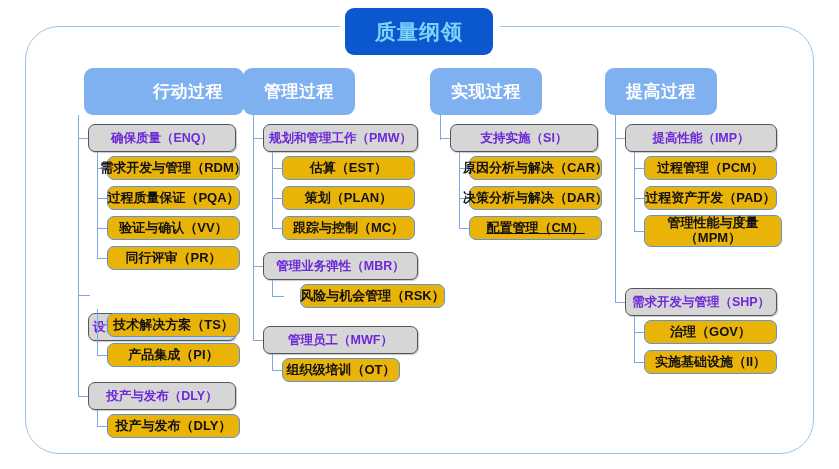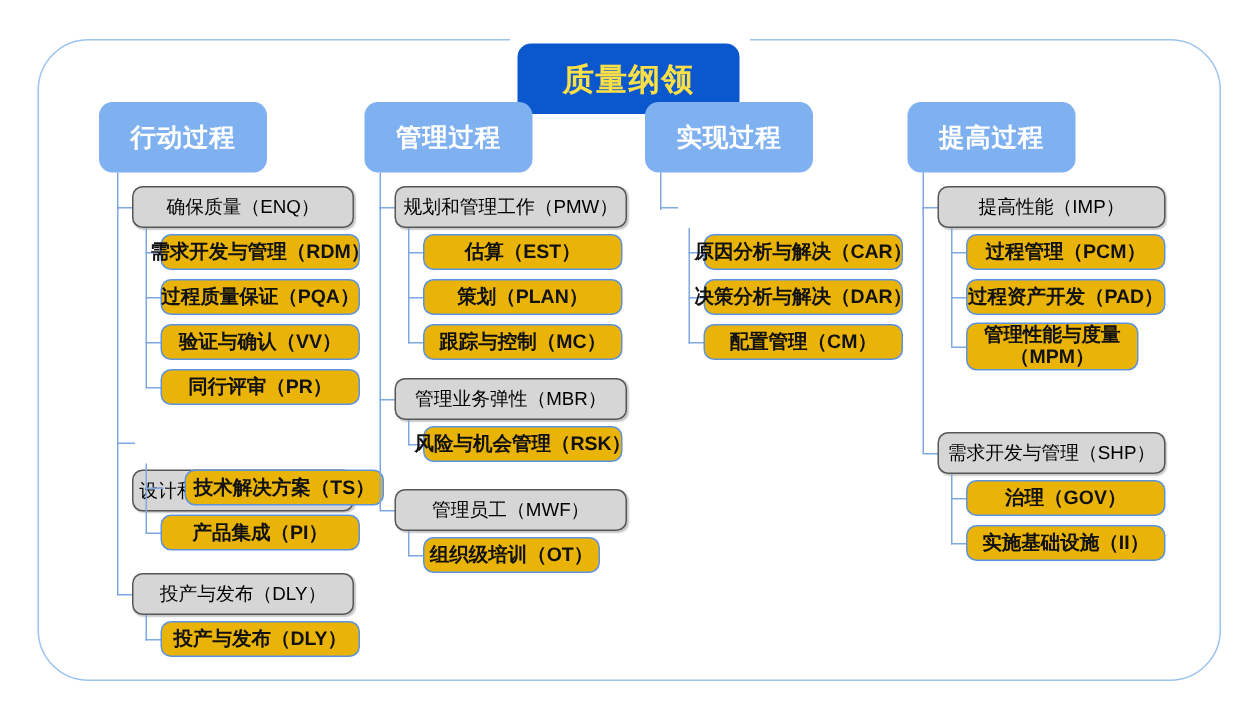--- a/index.html
+++ b/index.html
@@ -26,25 +26,25 @@
     left:340px;top:20px;width:160px;height:14px;
     background:#ffffff;
   }
 
   
   .root-title{
     position:absolute;
     left:345px;top:8px;width:148px;height:47px;
     background:#0B57CE;
     border-radius:9px;
-    color:#fde047;
+    color:#7dd3fc;
     font-size:21px;
     font-weight:600;
     letter-spacing:1px;
-    display:flex;align-items:center;justify-content:center;margin-top:21px;
+    display:flex;align-items:center;justify-content:center;
   }
 
   
   .col-head{
     position:absolute;
     width:112px;height:47px;
     background:#7FB0F0;
     border-radius:9px;
     color:#ffffff;
     font-size:17px;
@@ -59,21 +59,21 @@
 
   
   .grp{
     position:absolute;
     height:28px;
     background:#D6D6D6;
     border:1.4px solid #565656;
     border-radius:7px;
     box-sizing:border-box;
     display:flex;align-items:center;justify-content:center;
-    font-size:12.5px;font-weight:400;color:#000000;
+    font-size:12.5px;font-weight:700;color:#6d28d9;
     box-shadow:1px 1px 1px rgba(0,0,0,.22);
     white-space:nowrap;
   }
 
   
   .leaf{
     position:absolute;
     height:24px;
     background:#eab308;
     border:1.3px solid #5C93DD;
@@ -90,21 +90,21 @@
 </head>
 <body>
 
 <div id="canvas">
 
   <div class="outer-frame"></div>
   <div class="frame-mask"></div>
 
   <div class="root-title">质量纲领</div>
 
-  <div class="col-head" style="left:66px;top:68px;">行动过程</div>
+  <div class="col-head" style="left:84px;top:68px;padding-left:48px;">行动过程</div>
   <div class="col-head" style="left:243px;top:68px;">管理过程</div>
   <div class="col-head" style="left:430px;top:68px;">实现过程</div>
   <div class="col-head" style="left:605px;top:68px;">提高过程</div>
 
   <div class="vline" style="left:78px;top:115px;height:25px;"></div>
   <div class="vline" style="left:78px;top:138px;height:258px;"></div>
 
   <div class="hline" style="left:78px;top:138px;width:12px;"></div>
   <div class="grp" style="left:88px;top:124px;width:148px;">确保质量（ENQ）</div>
   <div class="vline" style="left:97px;top:152px;height:106px;"></div>
@@ -114,21 +114,21 @@
   <div class="leaf" style="left:107px;top:186px;width:133px;">过程质量保证（PQA）</div>
   <div class="hline" style="left:97px;top:228px;width:12px;"></div>
   <div class="leaf" style="left:107px;top:216px;width:133px;">验证与确认（VV）</div>
   <div class="hline" style="left:97px;top:258px;width:12px;"></div>
   <div class="leaf" style="left:107px;top:246px;width:133px;">同行评审（PR）</div>
 
   <div class="hline" style="left:78px;top:295px;width:12px;"></div>
   <div class="grp" style="left:88px;top:281px;width:148px;margin-top:32px;">设计和开发产品（EDP）</div>
   <div class="vline" style="left:97px;top:309px;height:47px;"></div>
   <div class="hline" style="left:97px;top:325px;width:12px;"></div>
-  <div class="leaf" style="left:123px;top:313px;width:133px;">技术解决方案（TS）</div>
+  <div class="leaf" style="left:107px;top:313px;width:133px;">技术解决方案（TS）</div>
   <div class="hline" style="left:97px;top:355px;width:12px;"></div>
   <div class="leaf" style="left:107px;top:343px;width:133px;">产品集成（PI）</div>
 
   <div class="hline" style="left:78px;top:396px;width:12px;"></div>
   <div class="grp" style="left:88px;top:382px;width:148px;">投产与发布（DLY）</div>
   <div class="vline" style="left:97px;top:410px;height:17px;"></div>
   <div class="hline" style="left:97px;top:426px;width:12px;"></div>
   <div class="leaf" style="left:107px;top:414px;width:133px;">投产与发布（DLY）</div>
 
   <div class="vline" style="left:253px;top:115px;height:25px;"></div>
@@ -141,50 +141,51 @@
   <div class="leaf" style="left:282px;top:156px;width:133px;">估算（EST）</div>
   <div class="hline" style="left:272px;top:198px;width:12px;"></div>
   <div class="leaf" style="left:282px;top:186px;width:133px;">策划（PLAN）</div>
   <div class="hline" style="left:272px;top:228px;width:12px;"></div>
   <div class="leaf" style="left:282px;top:216px;width:133px;">跟踪与控制（MC）</div>
 
   <div class="hline" style="left:253px;top:266px;width:12px;"></div>
   <div class="grp" style="left:263px;top:252px;width:155px;">管理业务弹性（MBR）</div>
   <div class="vline" style="left:272px;top:280px;height:17px;"></div>
   <div class="hline" style="left:272px;top:296px;width:12px;"></div>
-  <div class="leaf" style="left:282px;top:284px;width:133px;">风险与机会管理（RSK）</div>
+  <div class="leaf" style="left:300px;top:284px;width:145px;">风险与机会管理（RSK）</div>
 
   <div class="hline" style="left:253px;top:340px;width:12px;"></div>
   <div class="grp" style="left:263px;top:326px;width:155px;">管理员工（MWF）</div>
   <div class="vline" style="left:272px;top:354px;height:17px;"></div>
   <div class="hline" style="left:272px;top:370px;width:12px;"></div>
   <div class="leaf" style="left:282px;top:358px;width:118px;">组织级培训（OT）</div>
 
   <div class="vline" style="left:440px;top:115px;height:25px;"></div>
   <div class="hline" style="left:440px;top:138px;width:12px;"></div>
+  <div class="grp" style="left:450px;top:124px;width:148px;">支持实施（SI）</div>
   <div class="vline" style="left:459px;top:152px;height:77px;"></div>
   <div class="hline" style="left:459px;top:168px;width:12px;"></div>
   <div class="leaf" style="left:469px;top:156px;width:133px;">原因分析与解决（CAR）</div>
   <div class="hline" style="left:459px;top:198px;width:12px;"></div>
   <div class="leaf" style="left:469px;top:186px;width:133px;">决策分析与解决（DAR）</div>
   <div class="hline" style="left:459px;top:228px;width:12px;"></div>
-  <div class="leaf" style="left:469px;top:216px;width:133px;">配置管理（CM）</div>
+  <div class="leaf" style="left:469px;top:216px;width:133px;text-decoration:underline;">配置管理（CM）</div>
 
   <div class="vline" style="left:615px;top:115px;height:25px;"></div>
   <div class="vline" style="left:615px;top:138px;height:164px;"></div>
 
   <div class="hline" style="left:615px;top:138px;width:12px;"></div>
   <div class="grp" style="left:625px;top:124px;width:152px;">提高性能（IMP）</div>
   <div class="vline" style="left:634px;top:152px;height:79px;"></div>
   <div class="hline" style="left:634px;top:168px;width:12px;"></div>
   <div class="leaf" style="left:644px;top:156px;width:133px;">过程管理（PCM）</div>
   <div class="hline" style="left:634px;top:198px;width:12px;"></div>
   <div class="leaf" style="left:644px;top:186px;width:133px;">过程资产开发（PAD）</div>
   <div class="hline" style="left:634px;top:231px;width:12px;"></div>
-  <div class="leaf two-line" style="left:644px;top:215px;width:115px;">管理性能与度量（MPM）</div>
+  <div class="leaf two-line" style="left:644px;top:215px;width:138px;">管理性能与度量（MPM）</div>
 
   <div class="hline" style="left:615px;top:302px;width:12px;"></div>
   <div class="grp" style="left:625px;top:288px;width:152px;">需求开发与管理（SHP）</div>
   <div class="vline" style="left:634px;top:316px;height:47px;"></div>
   <div class="hline" style="left:634px;top:332px;width:12px;"></div>
   <div class="leaf" style="left:644px;top:320px;width:133px;">治理（GOV）</div>
   <div class="hline" style="left:634px;top:362px;width:12px;"></div>
   <div class="leaf" style="left:644px;top:350px;width:133px;">实施基础设施（II）</div>
 
 </div>

